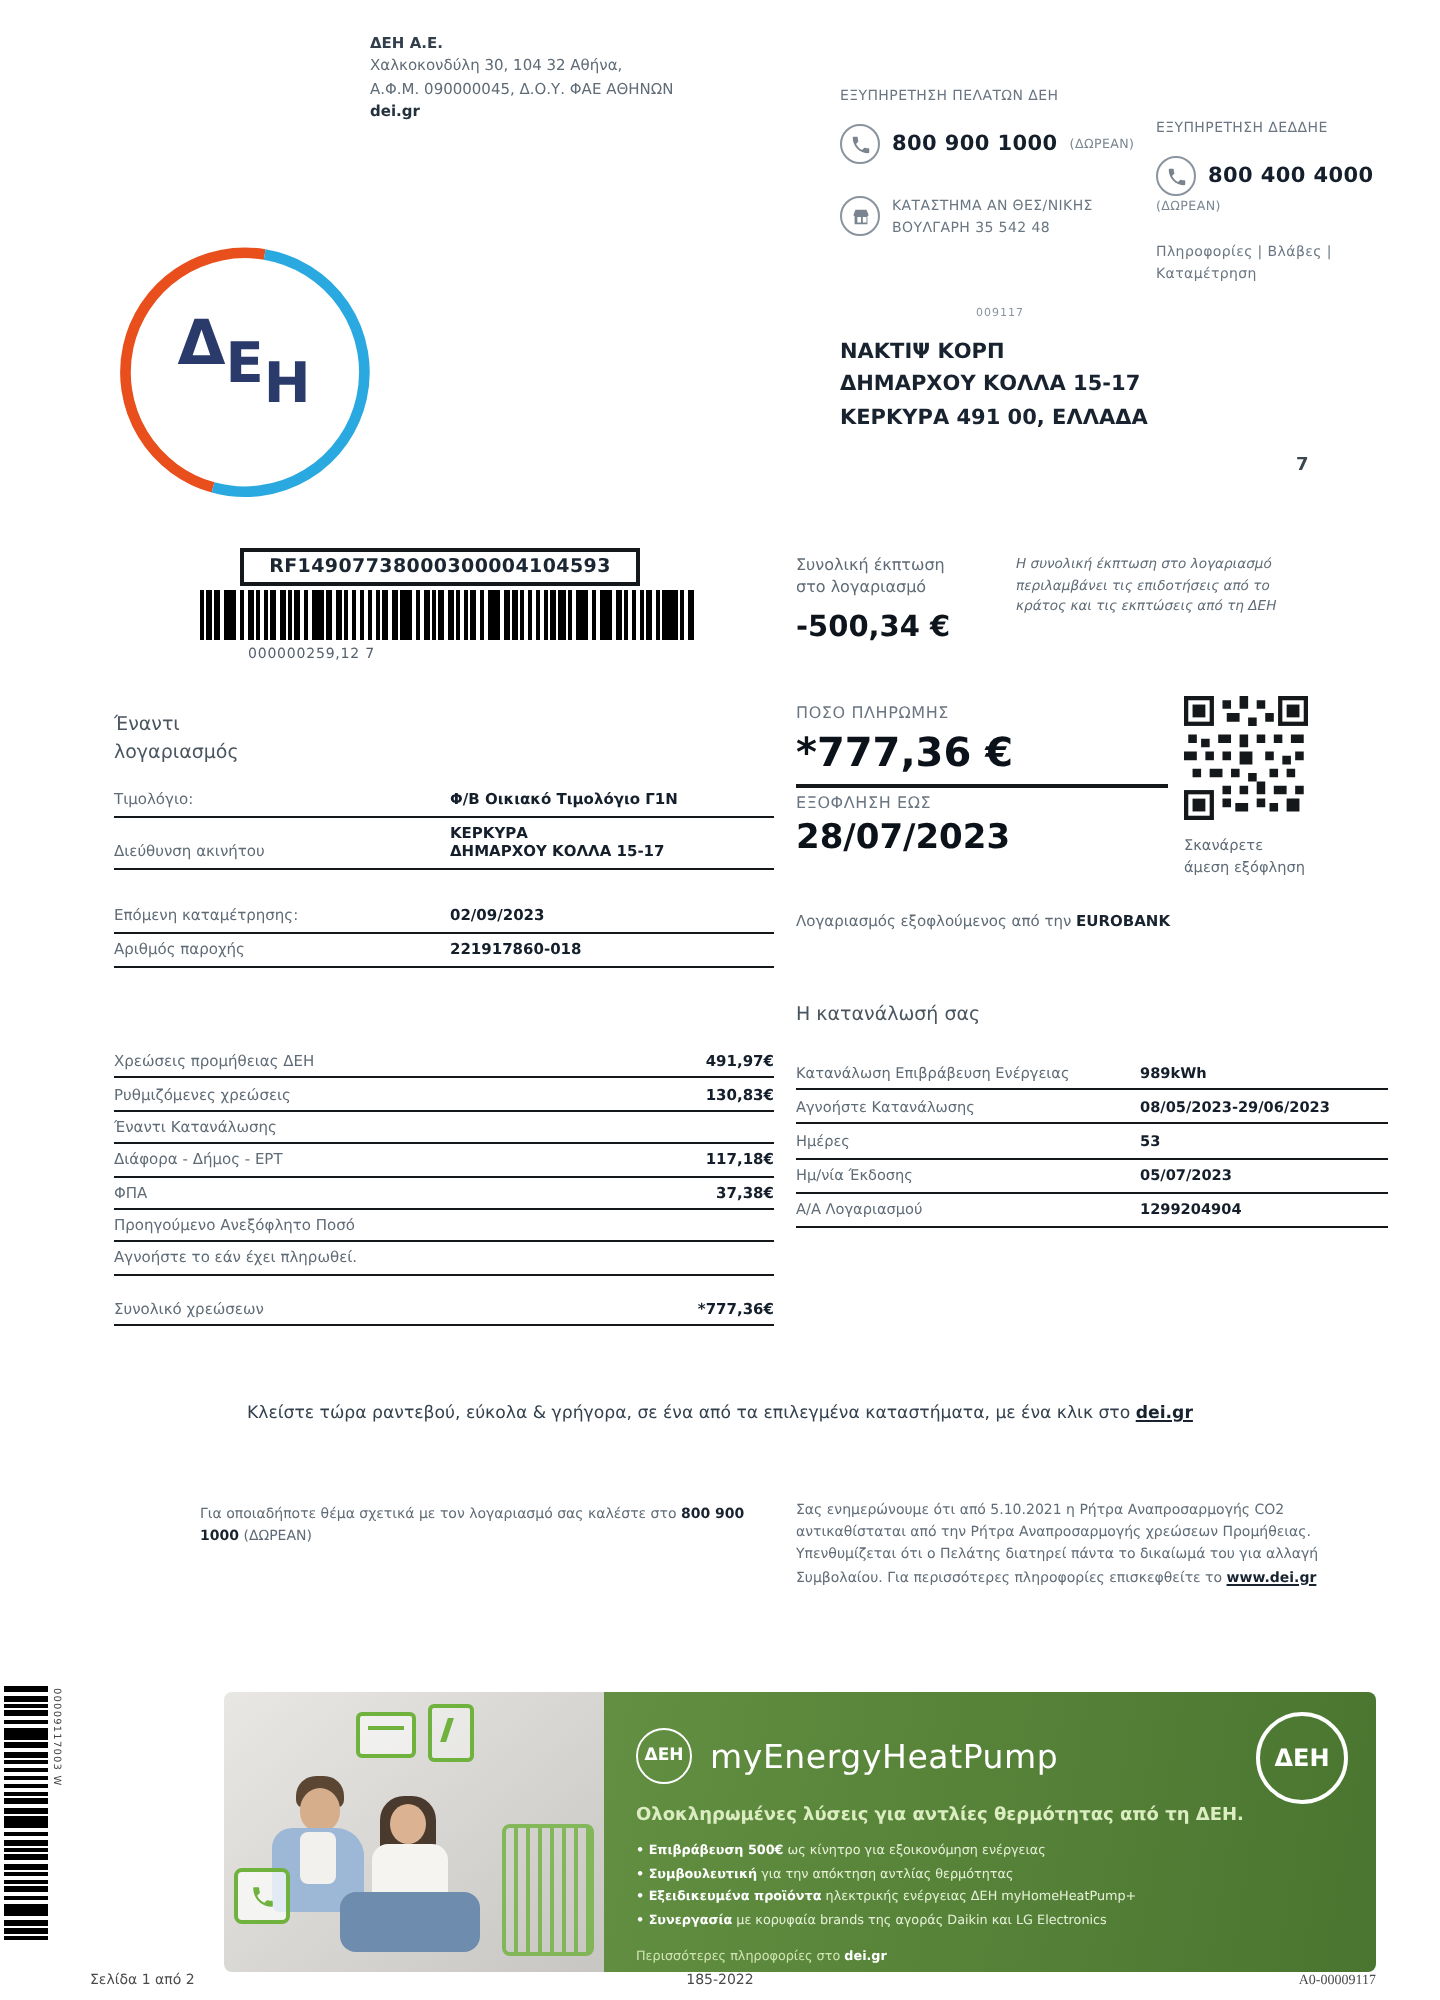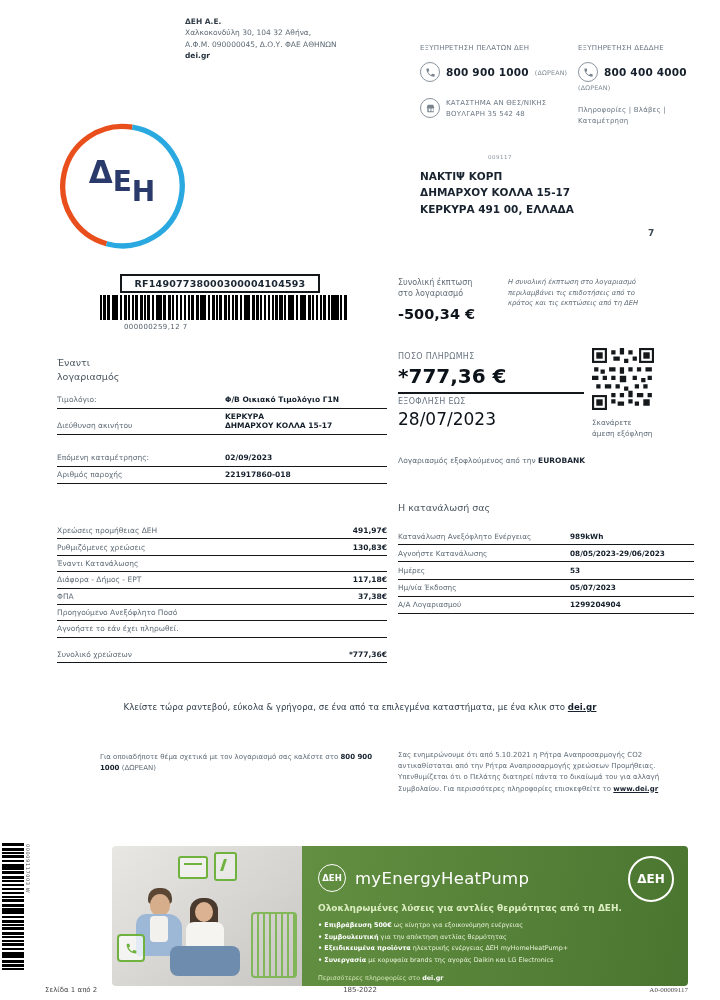--- a/index.html
+++ b/index.html
@@ -49,21 +49,21 @@
   .discount{left:398px;top:277px;width:108px;font-size:8px;color:#5f6b76;line-height:1.4;}
   .discount .amt{font-size:14.5px;font-weight:bold;color:#0e141b;margin-top:5px;}
   .disc-note{left:508px;top:277px;width:140px;font-size:6.8px;color:#5f6b76;
              font-style:italic;line-height:1.55;}
 
   
   .payment{left:398px;top:352px;width:190px;}
   .pay-label{font-size:8px;color:#6a7682;letter-spacing:.3px;}
   .pay-amt{font-size:20px;font-weight:bold;color:#0c1219;margin:3px 0 4px;}
   .pay-rule{width:186px;height:2.2px;background:#15181b;margin-bottom:3px;}
-  .due-date{font-size:17px;font-weight:normal;color:#0c1219;margin-top:3px;}
+  .due-date{font-size:17px;font-weight:bold;color:#0c1219;margin-top:3px;}
   .qr{left:592px;top:348px;width:62px;height:62px;}
   .qr-caption{left:592px;top:418px;font-size:7.3px;color:#5f6b76;line-height:1.45;}
   .bank-line{left:398px;top:456px;font-size:7.5px;color:#5f6b76;}
   .bank-line b{color:#18232f;}
 
   
   .acct-title{left:57px;top:356px;font-size:9.5px;color:#49555f;line-height:1.45;}
   .acct-table{left:57px;top:392px;width:330px;}
   .trow{display:flex;align-items:flex-start;padding:3px 0 4px;border-bottom:1.7px solid #15181b;}
   .trow .lbl{width:168px;font-size:7.5px;color:#5f6b76;flex:0 0 auto;}
@@ -187,21 +187,21 @@
             <path d="M4 9l2-5h12l2 5v2h-1v9H5v-9H4V9zm4 9h4v-6H8v6zm6 0h4v-6h-4v6z"></path>
           </svg>
       </span>
       <span>
         <div>ΚΑΤΑΣΤΗΜΑ ΑΝ ΘΕΣ/ΝΙΚΗΣ</div>
         <div>ΒΟΥΛΓΑΡΗ 35 542 48</div>
       </span>
     </div>
   </div>
 
-  <div class="abs svc" style="left:578px;top:16px;width:135px;">
+  <div class="abs svc" style="left:578px;top:32px;width:135px;">
     <div class="svc-title">ΕΞΥΠΗΡΕΤΗΣΗ ΔΕΔΔΗΕ</div>
     <div class="phone-row">
       <span class="circle-icon">
         <svg viewBox="0 0 24 24">
             <path d="M6.62 10.79c1.44 2.83 3.76 5.14 6.59 6.59l2.2-2.2c.27-.27.67-.36 1.02-.24 1.12.37 2.33.57 3.57.57.55 0 1 .45 1 1V20c0 .55-.45 1-1 1-9.39 0-17-7.61-17-17 0-.55.45-1 1-1h3.5c.55 0 1 .45 1 1 0 1.25.2 2.45.57 3.57.11.35.03.74-.25 1.02l-2.2 2.2z"></path>
           </svg>
       </span>
       <span class="phone-num">800 400 4000</span>
     </div>
     <div class="phone-note deddie-note">(ΔΩΡΕΑΝ)</div>
@@ -334,21 +334,21 @@
     </div>
     <div class="crow total">
       <span class="lbl">Συνολικό χρεώσεων</span>
       <span class="val">*777,36€</span>
     </div>
   </div>
 
   <div class="abs cons-title">Η κατανάλωσή σας</div>
   <div class="abs cons-table">
     <div class="krow">
-      <span class="lbl">Κατανάλωση Ανεξόφλητο Ενέργειας</span>
+      <span class="lbl">Κατανάλωση Επιβράβευση Ενέργειας</span>
       <span class="val">989kWh</span>
     </div>
     <div class="krow">
       <span class="lbl">Αγνοήστε Κατανάλωσης</span>
       <span class="val">08/05/2023-29/06/2023</span>
     </div>
     <div class="krow">
       <span class="lbl">Ημέρες</span>
       <span class="val">53</span>
     </div>

